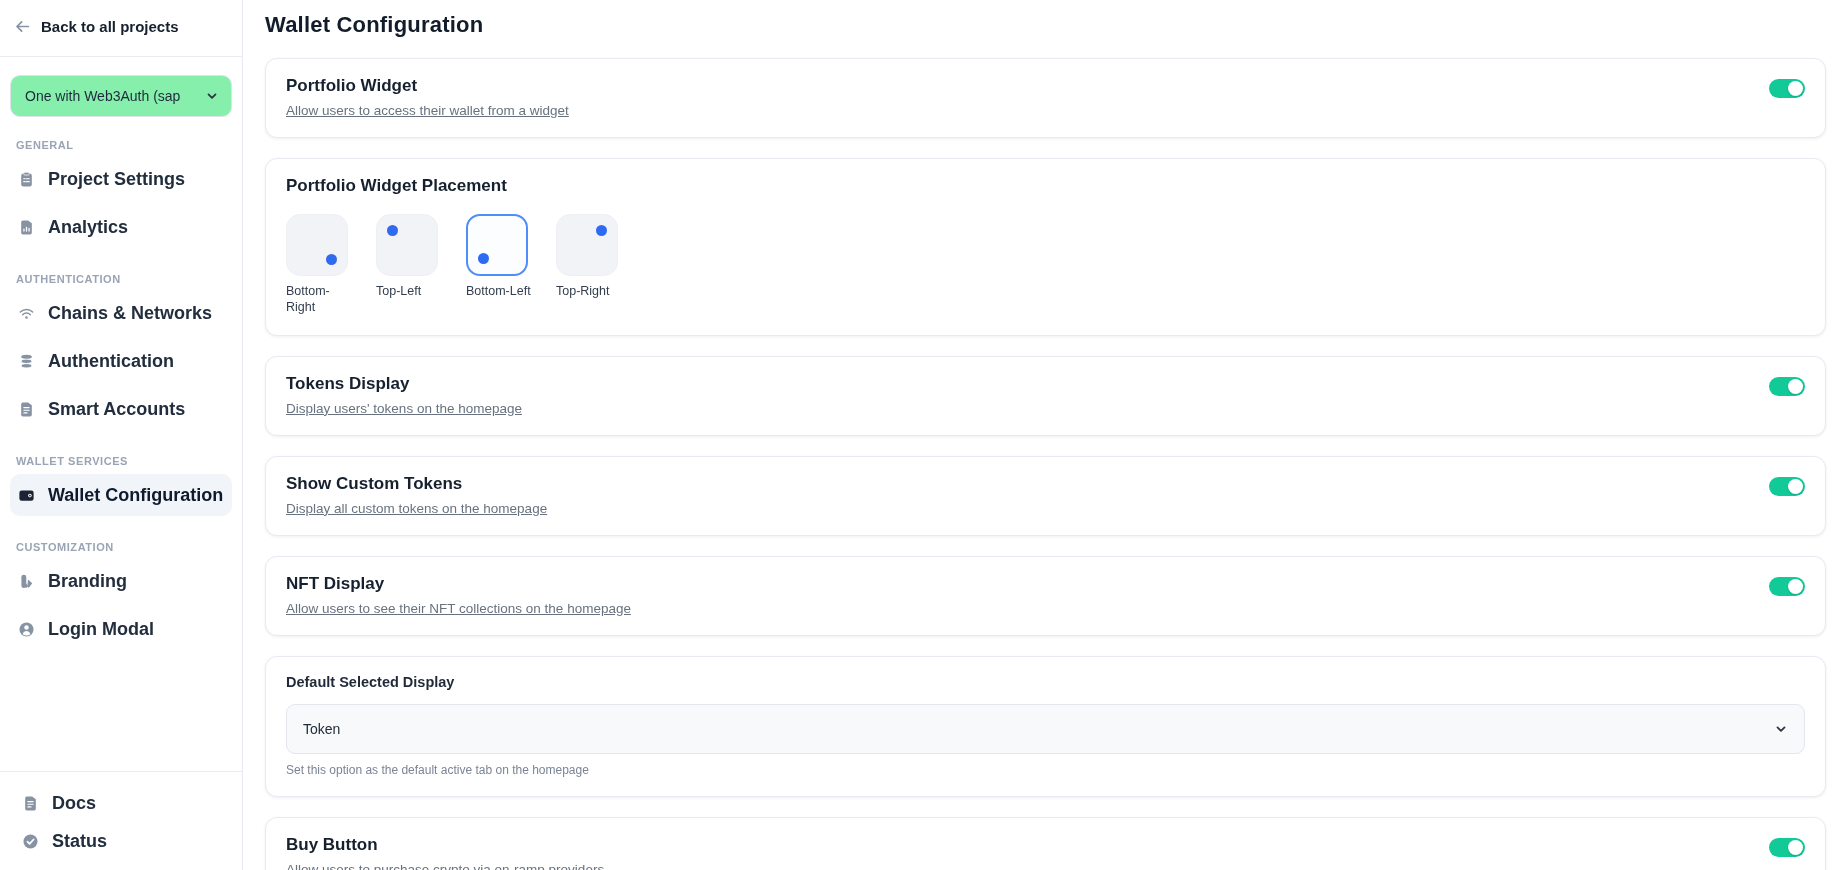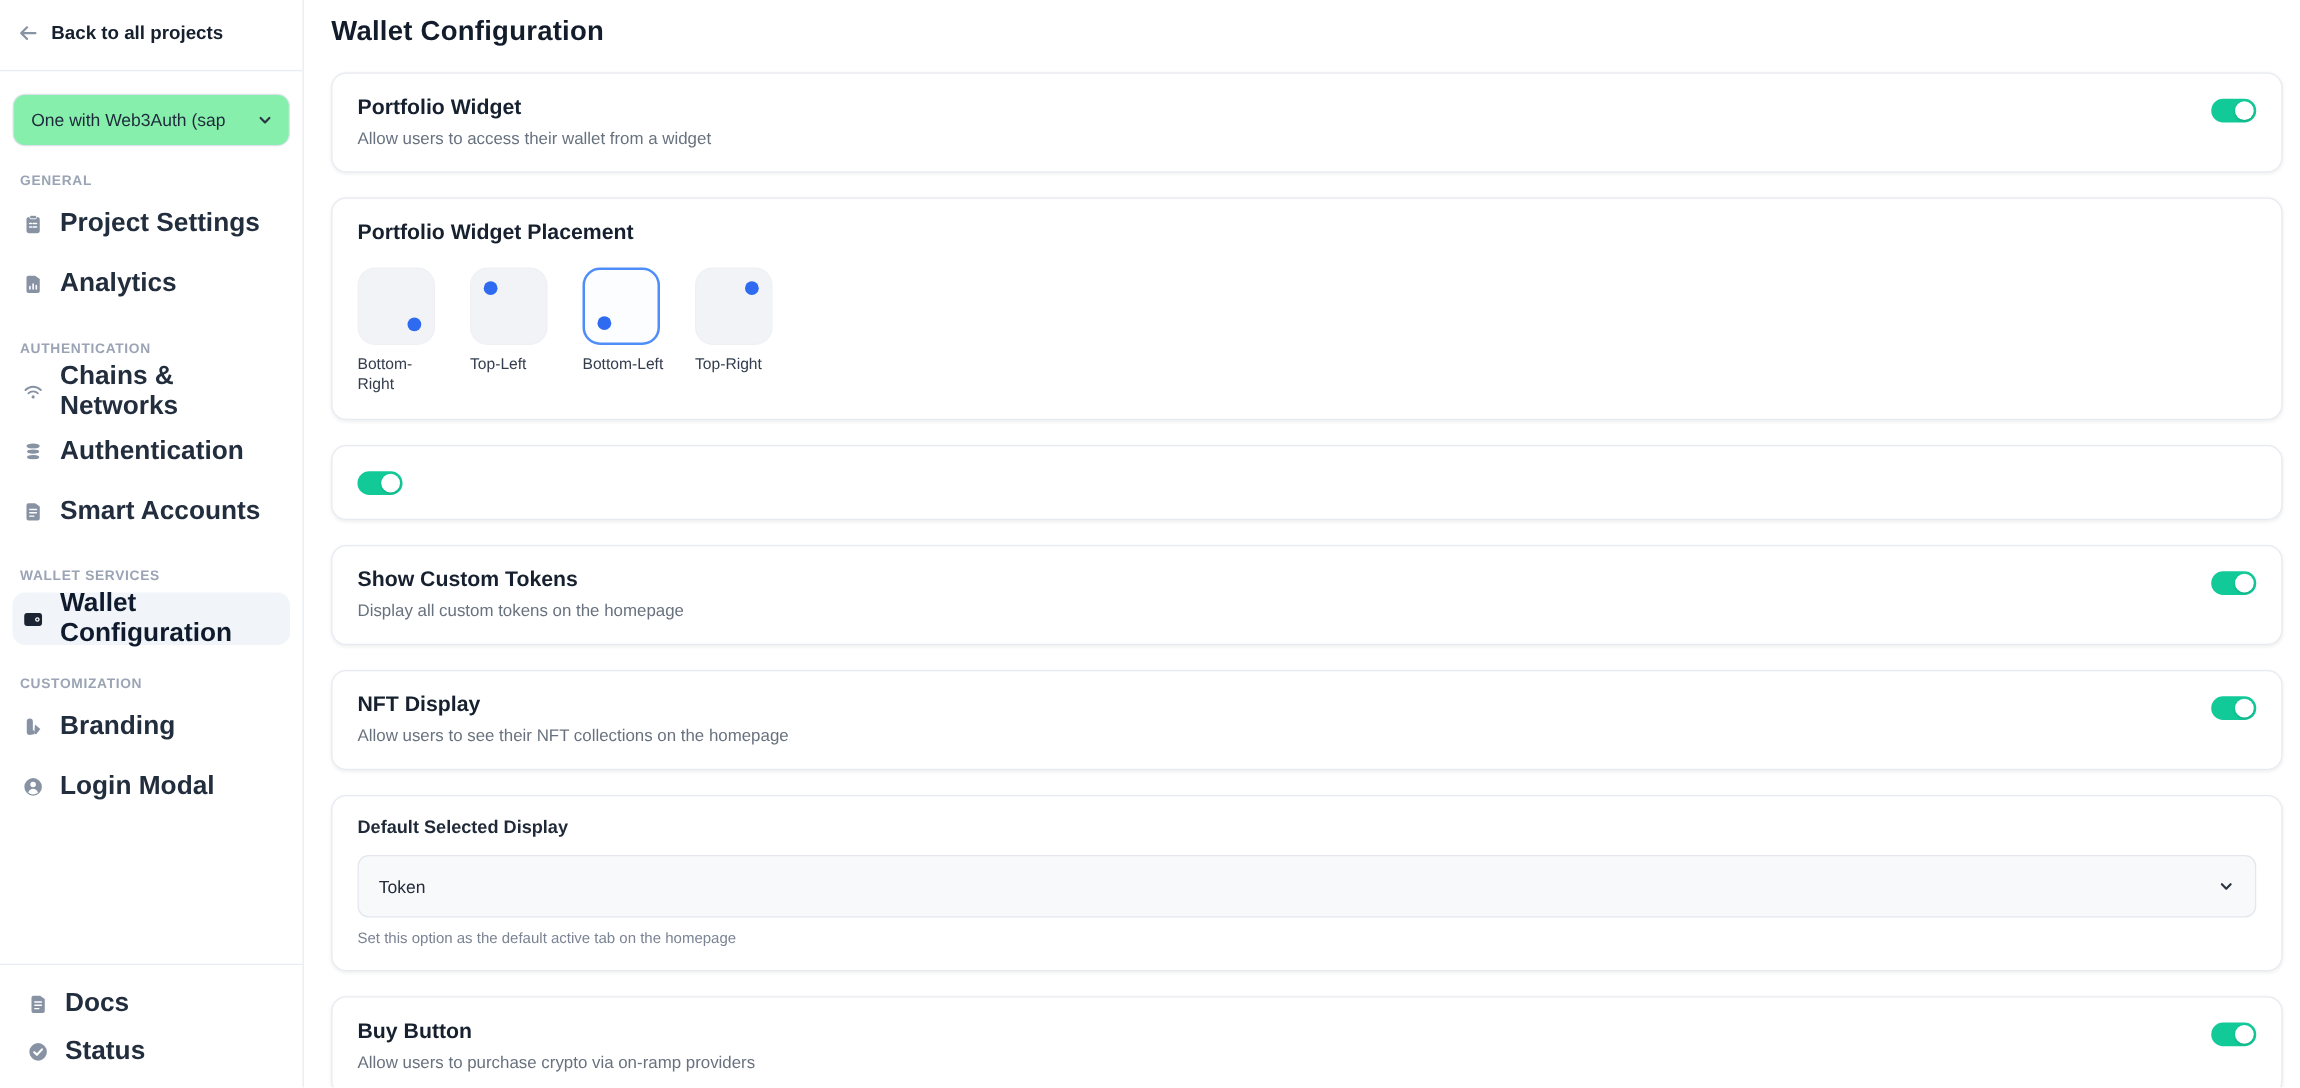--- a/index.html
+++ b/index.html
@@ -14,37 +14,37 @@
   .back-row .txt { font-size:15px; font-weight:700; color:#16202e; }
   .side-divider { border-top:1px solid #e8ebf0; margin:19px -10px 0 -10px; }
   .proj-select { margin-top:18px; height:42px; border:1px solid #dde3ea; border-radius:10px;
     background:#86efac; display:flex; align-items:center; justify-content:space-between;
     padding:0 12px 0 14px; cursor:pointer; }
   .proj-select .val { font-size:14px; color:#1e2a3b; white-space:nowrap; overflow:hidden; max-width:168px; }
   .section-label { margin:22px 0 4px 6px; font-size:11px; font-weight:700; letter-spacing:.05em;
     color:#9aa4b4; text-transform:uppercase; }
   .nav-item { display:flex; align-items:center; gap:13px; height:42px; margin:3px 0;
     padding:0 6px 0 8px; border-radius:10px; cursor:pointer; }
-  .nav-item .lbl { font-size:21px; font-weight:600; color:#222d3d; }
+  .nav-item .lbl { font-size:18px; font-weight:600; color:#222d3d; }
   .nav-item.active { background:#f1f4f8; }
   .nav-item.active .lbl { color:#0f1b2d; font-weight:700; }
   .grow { flex:1; }
   .side-footer { border-top:1px solid #e8ebf0; margin:0 -10px; padding:12px 14px 10px 14px; }
   .side-footer .nav-item { height:38px; margin:0; }
   .icon16 { width:17px; height:17px; flex:none; display:inline-flex; }
 
   
   .main { flex:1; padding:12px 14px 0 22px; overflow:hidden; }
   .page-title { font-size:22px; font-weight:700; color:#121c2b; letter-spacing:.2px; }
   .card { background:#fff; border:1px solid #e7eaf0; border-radius:12px;
     box-shadow:0 1px 3px rgba(16,24,40,.07); padding:17px 20px 19px 20px; margin-top:20px; }
   .card.first { }
   .toggle-card { display:flex; justify-content:space-between; align-items:flex-start; }
   .card-title { font-size:17px; font-weight:700; color:#16202e; }
-  .card-sub { margin-top:7px; font-size:13.5px; color:#68727f; }
+  .card-sub { margin-top:7px; font-size:13.5px; color:#68727f;text-decoration:underline; }
 
   .toggle { width:36px; height:19px; border-radius:10px; background:#12c998; position:relative;
     flex:none; margin-top:3px; cursor:pointer; }
   .toggle::after { content:""; position:absolute; top:2px; right:2px; width:15px; height:15px;
     border-radius:50%; background:#fff; box-shadow:0 1px 2px rgba(0,0,0,.15); }
 
   
   .place-row { display:flex; gap:24px; margin-top:18px; }
   .opt { width:66px; cursor:pointer; }
   .pbox { width:62px; height:62px; border-radius:14px; background:#f1f3f6; border:1px solid #eef0f4;
@@ -247,20 +247,24 @@
         <div class="opt" data-dot="top-right">
           <div class="pbox">
               <span class="dot"></span>
             </div>
           <div class="opt-label">Top-Right</div>
         </div>
       </div>
     </section>
 
     <section class="card toggle-card">
+      <div>
+        <div class="card-title">Tokens Display</div>
+        <div class="card-sub">Display users' tokens on the homepage</div>
+      </div>
       <div class="toggle"></div>
     </section>
 
     <section class="card toggle-card">
       <div>
         <div class="card-title">Show Custom Tokens</div>
         <div class="card-sub">Display all custom tokens on the homepage</div>
       </div>
       <div class="toggle"></div>
     </section>

